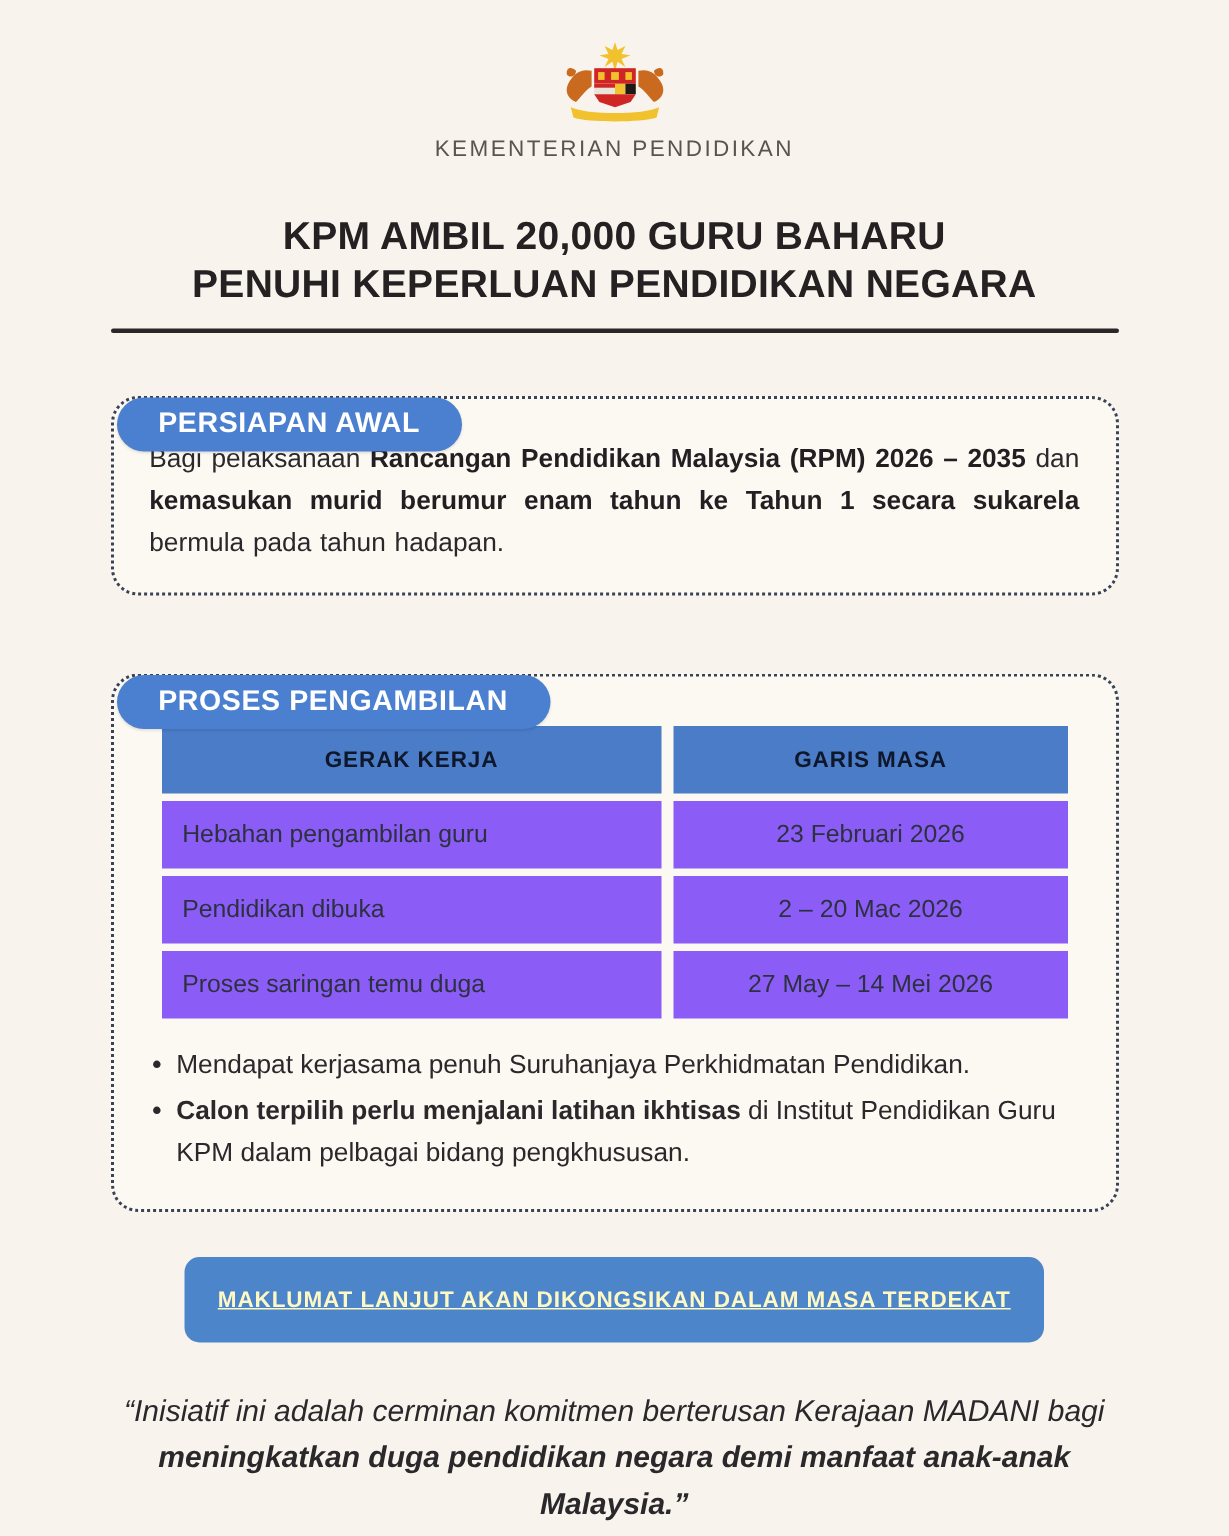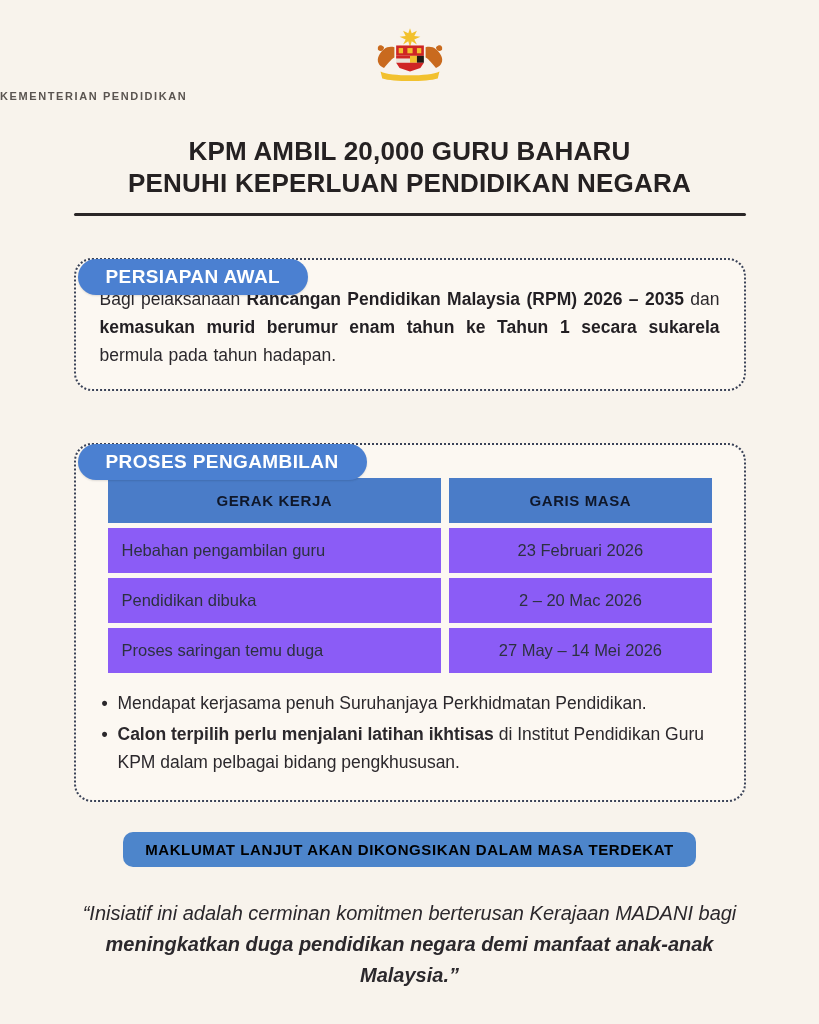--- a/index.html
+++ b/index.html
@@ -10,22 +10,22 @@
     color: #29262a;
     overflow: hidden;
   }
   .page { width: 819px; height: 1024px; padding-top: 26px; }
   .content { width: 672px; margin: 0 auto; }
 
   
   .crest-wrap { text-align: center; }
   .crest-svg { display: inline-block; }
   .ministry-caption {
-    font-size: 11px; letter-spacing: 1.6px; font-weight: bold;
-    color: #5a5450; margin-top: 2px; text-align: left;
+    font-size: 15px; letter-spacing: 1.6px; font-weight: normal;
+    color: #5a5450; margin-top: 2px; text-align: center;
   }
 
   
   .title {
     margin-top: 34px; text-align: center;
     font-weight: bold; font-size: 26px; line-height: 1.22;
     color: #252122; letter-spacing: 0.2px;
   }
   .divider {
     width: 672px; height: 3px; background: #2b2627;
@@ -78,23 +78,23 @@
     margin-bottom: 4px;
   }
   .bullets li::before {
     content: "•"; position: absolute; left: 2px; top: 0;
     color: #2b282c; font-weight: bold;
   }
 
   
   .banner-row { text-align: center; margin-top: 30px; }
   .banner-pill {
-    display: inline-block; background: #4d85cb; color: #000000;
+    display: inline-block; background: #4d85cb; color: #fef9c3;
     font-weight: bold; font-size: 15px; letter-spacing: 0.6px;
-    padding: 9px 22px; border-radius: 10px;
+    padding: 20px 22px; border-radius: 10px; text-decoration: underline;
   }
 
   
   .quote {
     margin-top: 31px; text-align: center; font-style: italic;
     font-size: 20px; line-height: 1.55; color: #2b282c;
   }
 
   
   .sig-block { margin-top: 34px; text-align: center; }

